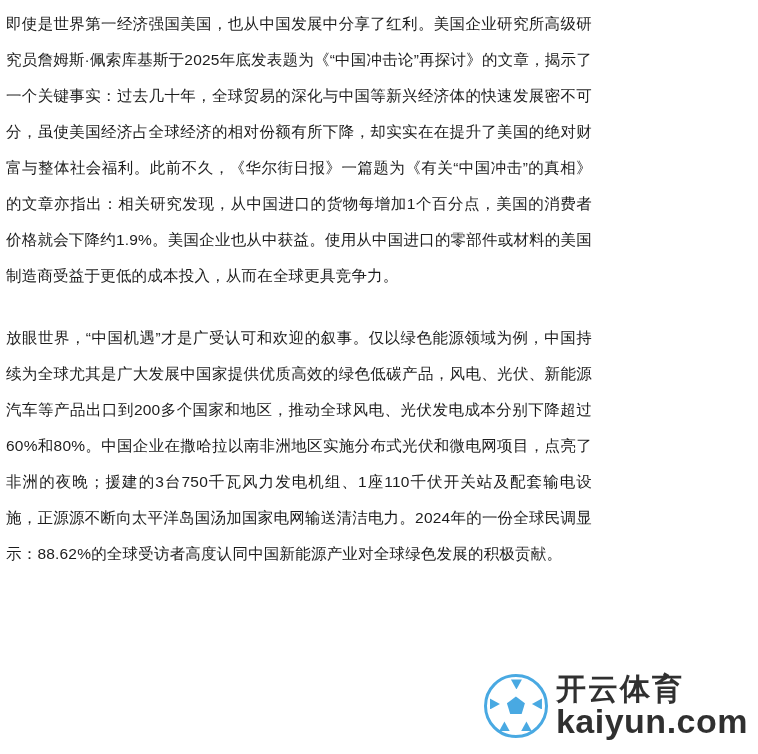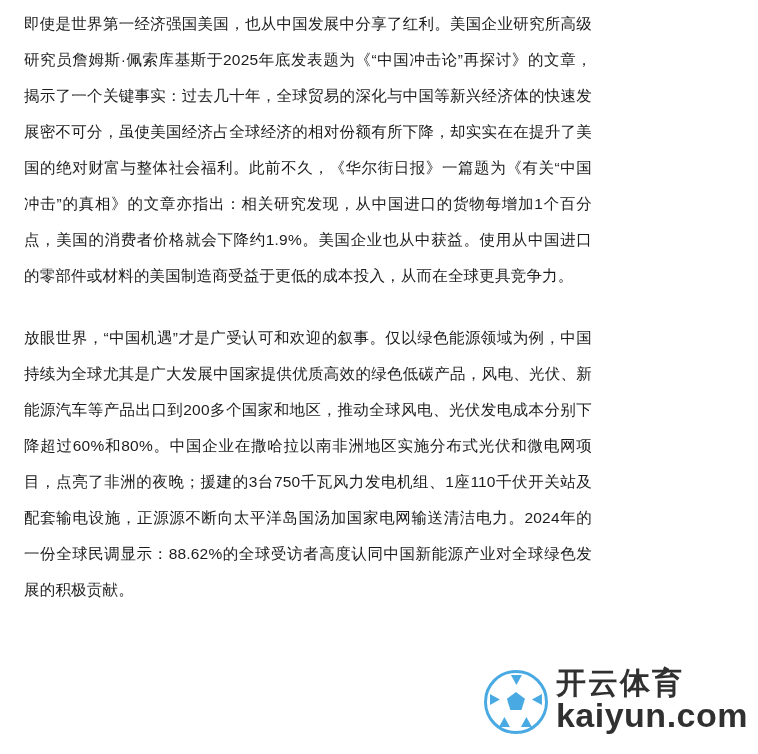--- a/index.html
+++ b/index.html
@@ -9,21 +9,21 @@
   }
   body {
     width: 758px;
     height: 754px;
     font-family: "Liberation Sans", sans-serif;
     color: #1a1a1a;
     overflow: hidden;
     position: relative;
   }
   .article {
-    padding: 6px 10px 0 24px;
+    padding: 6px 10px 0 6px;
     box-sizing: border-box;
     width: 602px;
   }
   .para {
     font-size: 15.5px;
     line-height: 36px;
     letter-spacing: 0.2px;
     text-align: justify;
     text-justify: inter-ideograph;
     margin: 0 0 26px 0;
@@ -34,23 +34,23 @@
   }
   .para b,
   .bold-lead {
     font-weight: bold;
     color: #0d0d0d;
   }
   
   .watermark {
     position: absolute;
     right: 10px;
-    bottom: 20px;
+    bottom: 14px;
     display: flex;
-    align-items: flex-end;
+    align-items: center;
     gap: 8px;
     opacity: 0.92;
     pointer-events: none;
     user-select: none;
   }
   .wm-ball {
     position: relative;
     width: 64px;
     height: 64px;
     flex: none;

